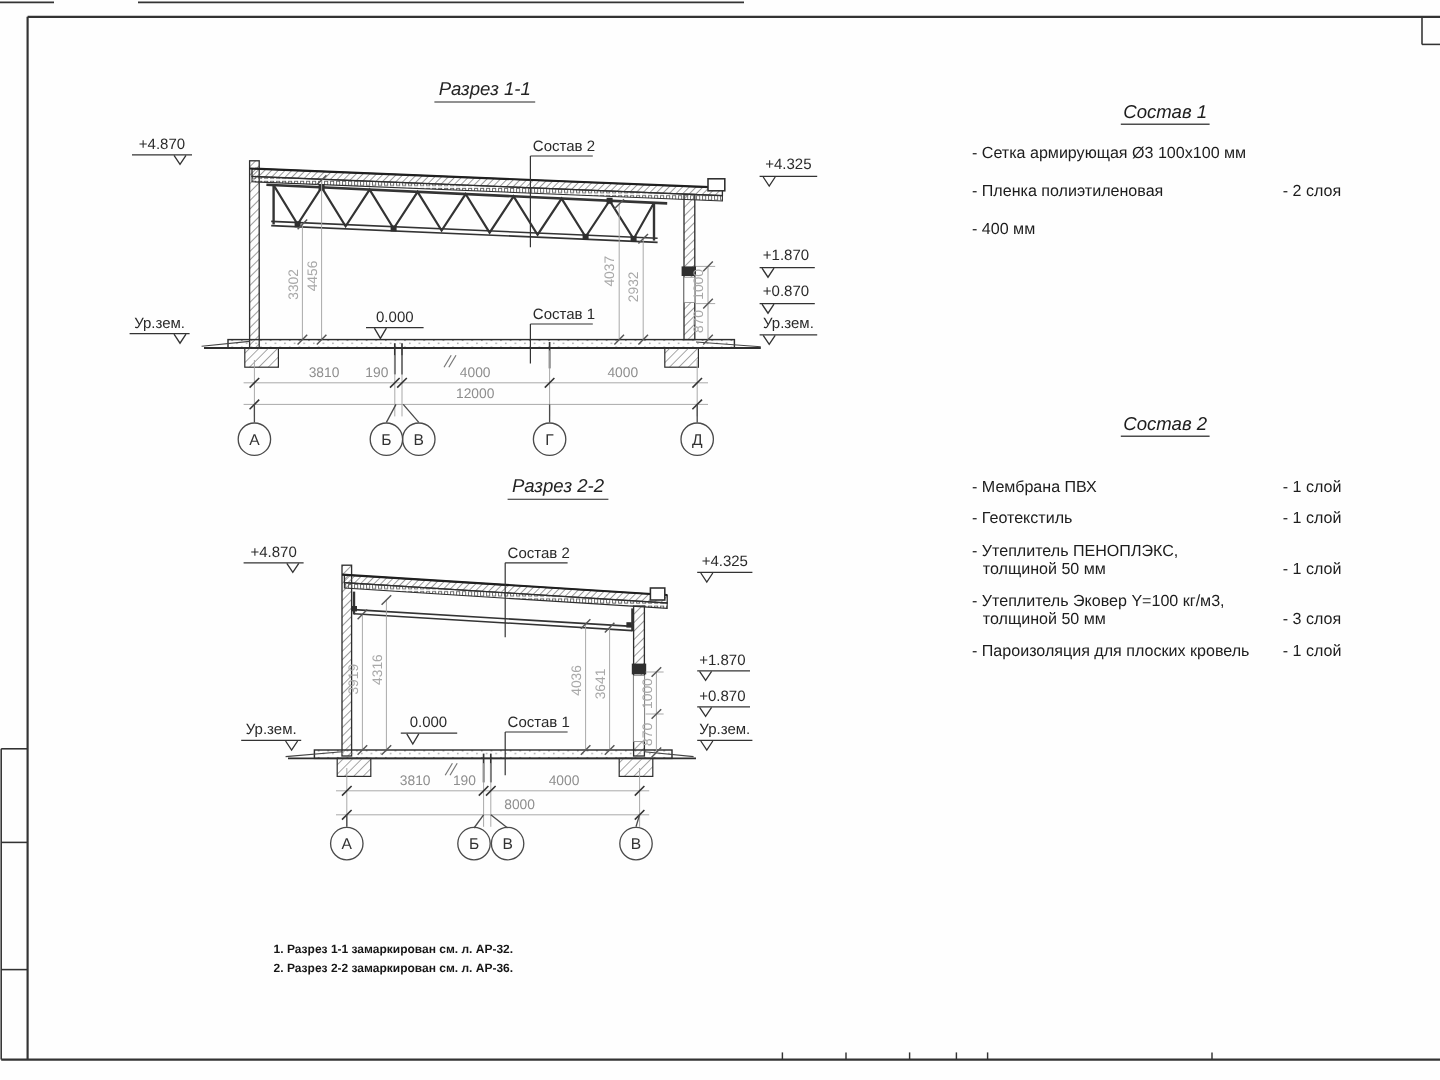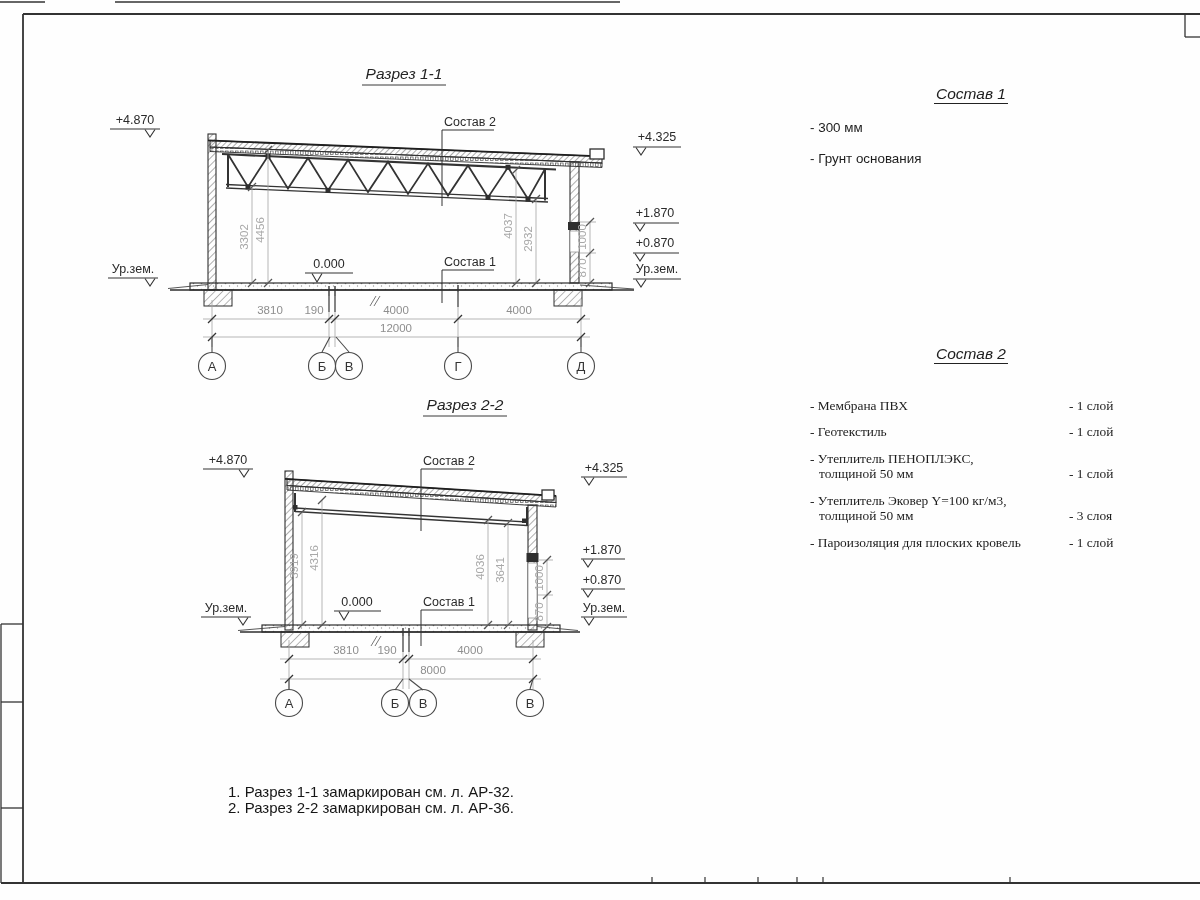--- a/index.html
+++ b/index.html
@@ -18,25 +18,25 @@
 
   
   .mat-block{position:absolute;width:322px;color:#1d1d1d;font-size:13.4px;line-height:15.5px;}
   .mat-title-wrap{text-align:center;}
   .mat-title{display:inline-block;font-style:italic;font-size:15.5px;
              border-bottom:1px solid #222;padding:0 2px 1px 2px;}
   .c1 .mat-title-wrap{margin-bottom:16px;}
   .c2 .mat-title-wrap{margin-bottom:34px;}
   .mat-row{display:flex;align-items:flex-end;}
   .c1 .mat-row{margin-bottom:16px;}
-  .c2 .mat-row{margin-bottom:11px;font-family:Liberation Serif, serif;}
+  .c2 .mat-row{margin-bottom:11px;}
   .mat-name{width:250px;padding-left:9px;text-indent:-9px;}
   .mat-val{white-space:nowrap;}
 
-  .notes{position:absolute;left:228px;top:784px;font-size:15px;line-height:16px;color:#161616;}
+  .notes{position:absolute;left:228px;top:784px;font-size:10px;line-height:16px;color:#161616;font-weight:bold;}
 </style>
 </head>
 <body>
 
 <div id="sheet">
 
 <svg width="1200" height="900" viewBox="0 0 1200 900">
   <defs>
     <pattern id="hatchW" width="5" height="5" patternUnits="userSpaceOnUse" patternTransform="rotate(45)">
       <line x1="0" y1="0" x2="0" y2="5" stroke="#767676" stroke-width="1.2"></line>
@@ -368,25 +368,29 @@
       <text class="t-axis" x="395" y="707.5">Б</text>
       <text class="t-axis" x="423" y="707.5">В</text>
       <text class="t-axis" x="530" y="707.5">В</text>
     </g>
   </g>
 </svg>
 
 <div class="mat-block c1" style="left:810px;top:86px;">
   <div class="mat-title-wrap"><span class="mat-title">Состав 1</span></div>
   <div class="mat-row">
-    <div class="mat-val">- 300 мм</div>
-  </div>
-  <div class="mat-row">
-    <div class="mat-name"><span>- Грунт основания</span></div>
+    <div class="mat-name"><span>- Сетка армирующая Ø3 100х100 мм</span></div>
     <div class="mat-val"></div>
+  </div>
+  <div class="mat-row">
+    <div class="mat-name"><span>- Пленка полиэтиленовая</span></div>
+    <div class="mat-val">-  2 слоя</div>
+  </div>
+  <div class="mat-row">
+    <div class="mat-val">- 400 мм</div>
   </div>
 </div>
 
 <div class="mat-block c2" style="left:810px;top:346px;">
   <div class="mat-title-wrap"><span class="mat-title">Состав 2</span></div>
   <div class="mat-row">
     <div class="mat-name"><span>- Мембрана ПВХ</span></div>
     <div class="mat-val">- 1 слой</div>
   </div>
   <div class="mat-row">

